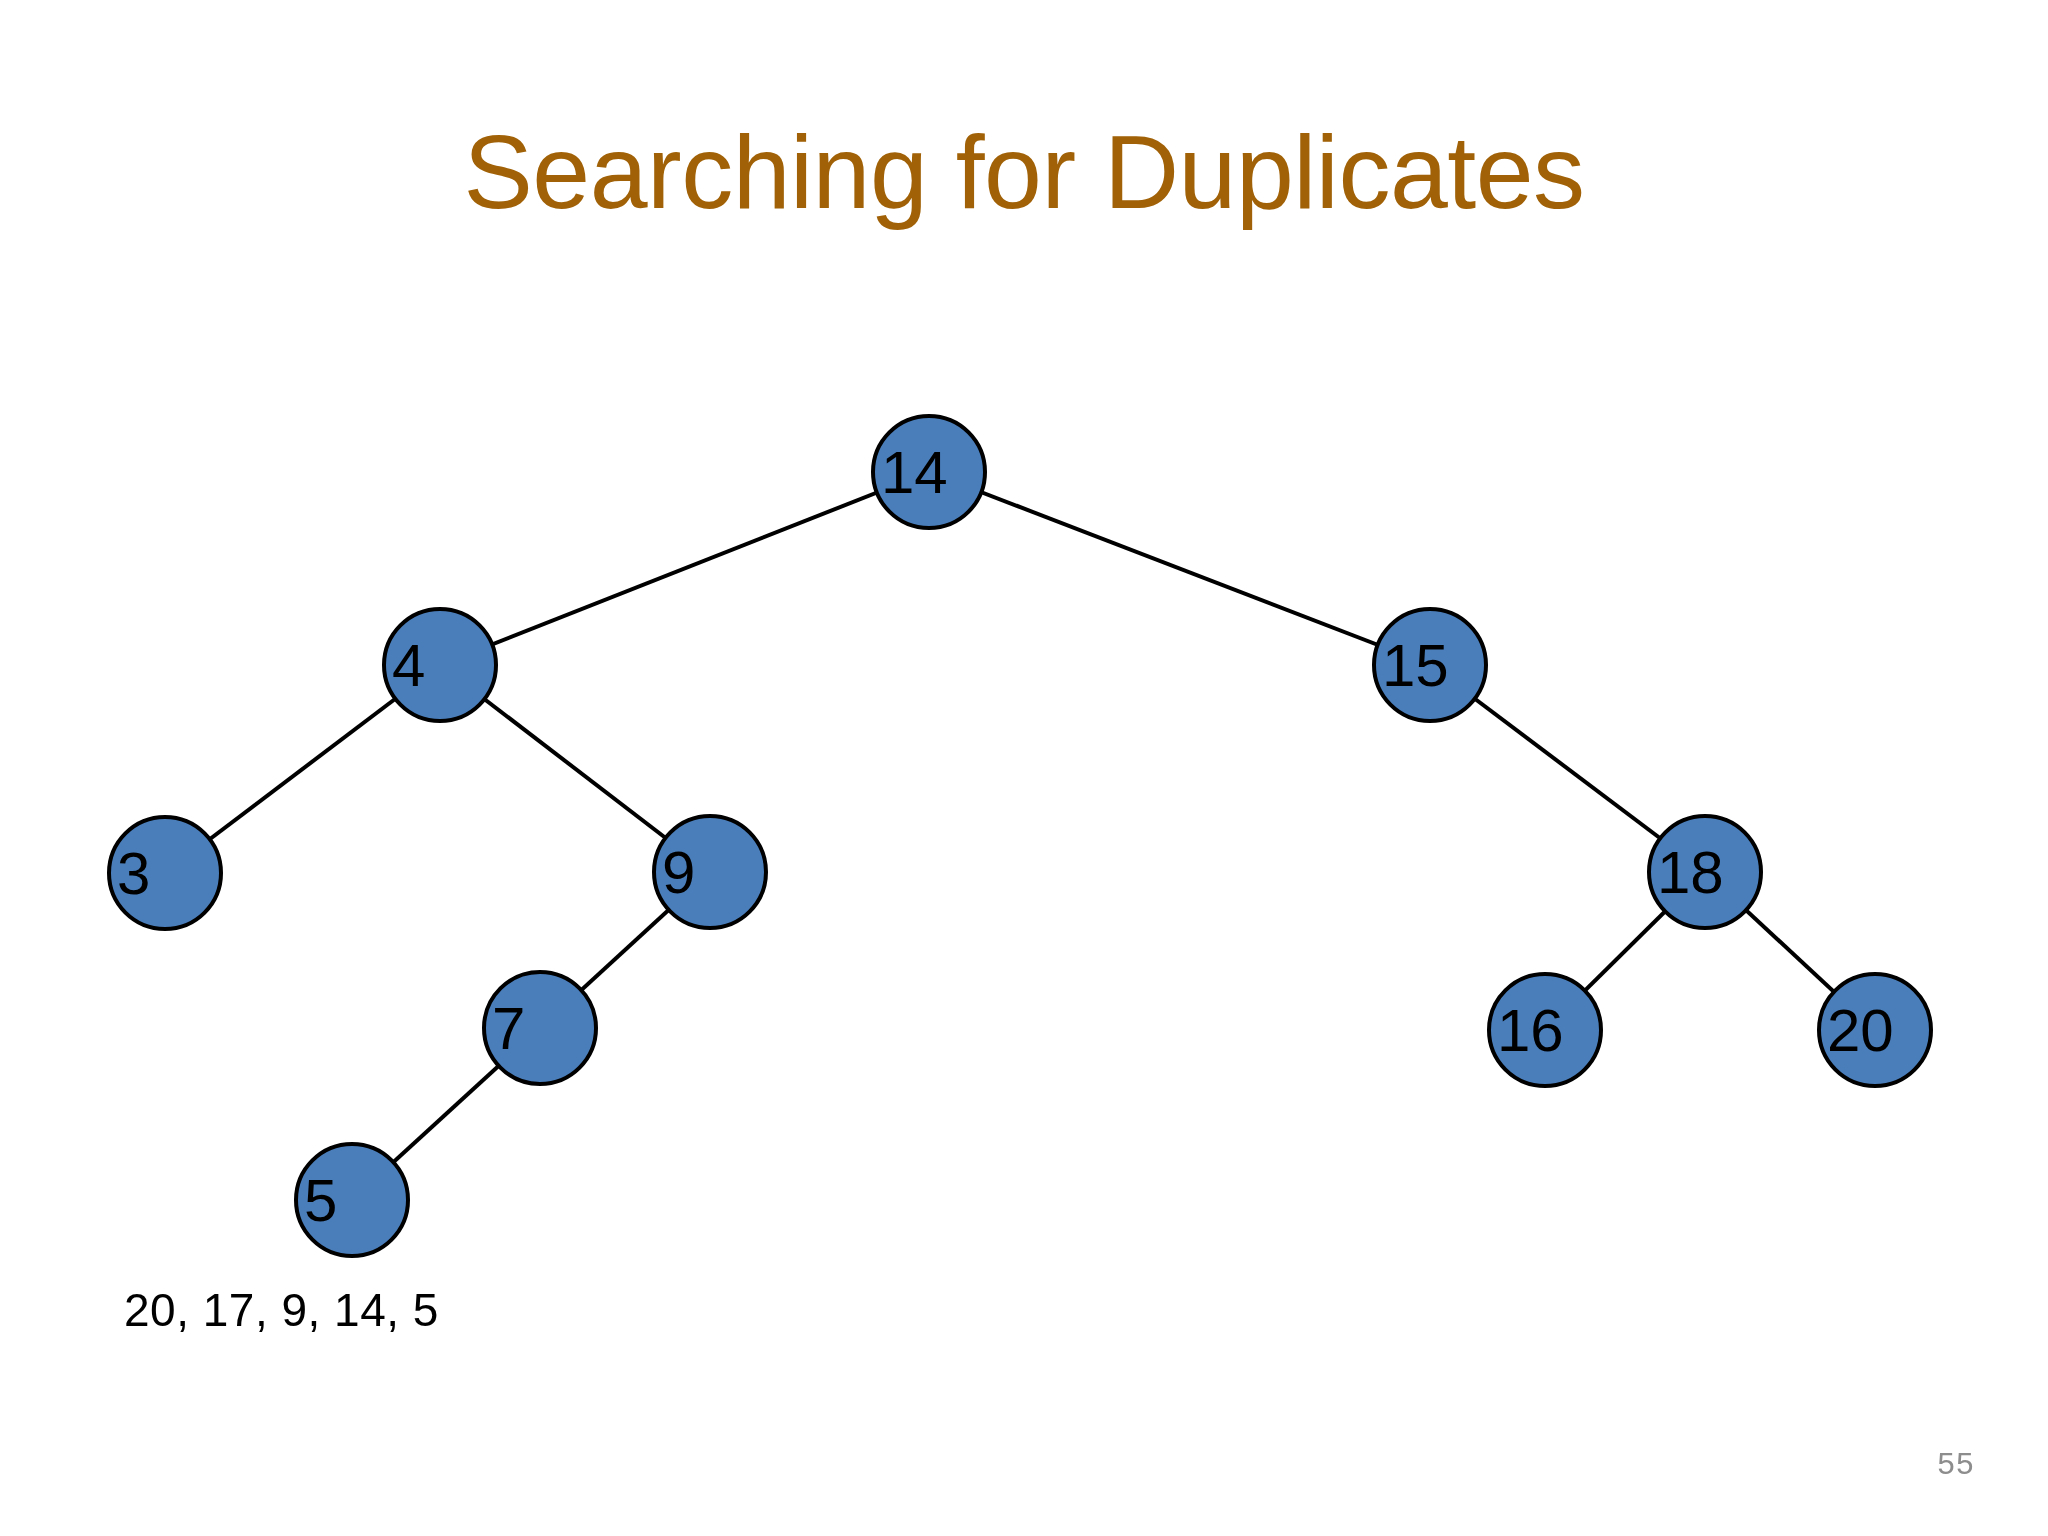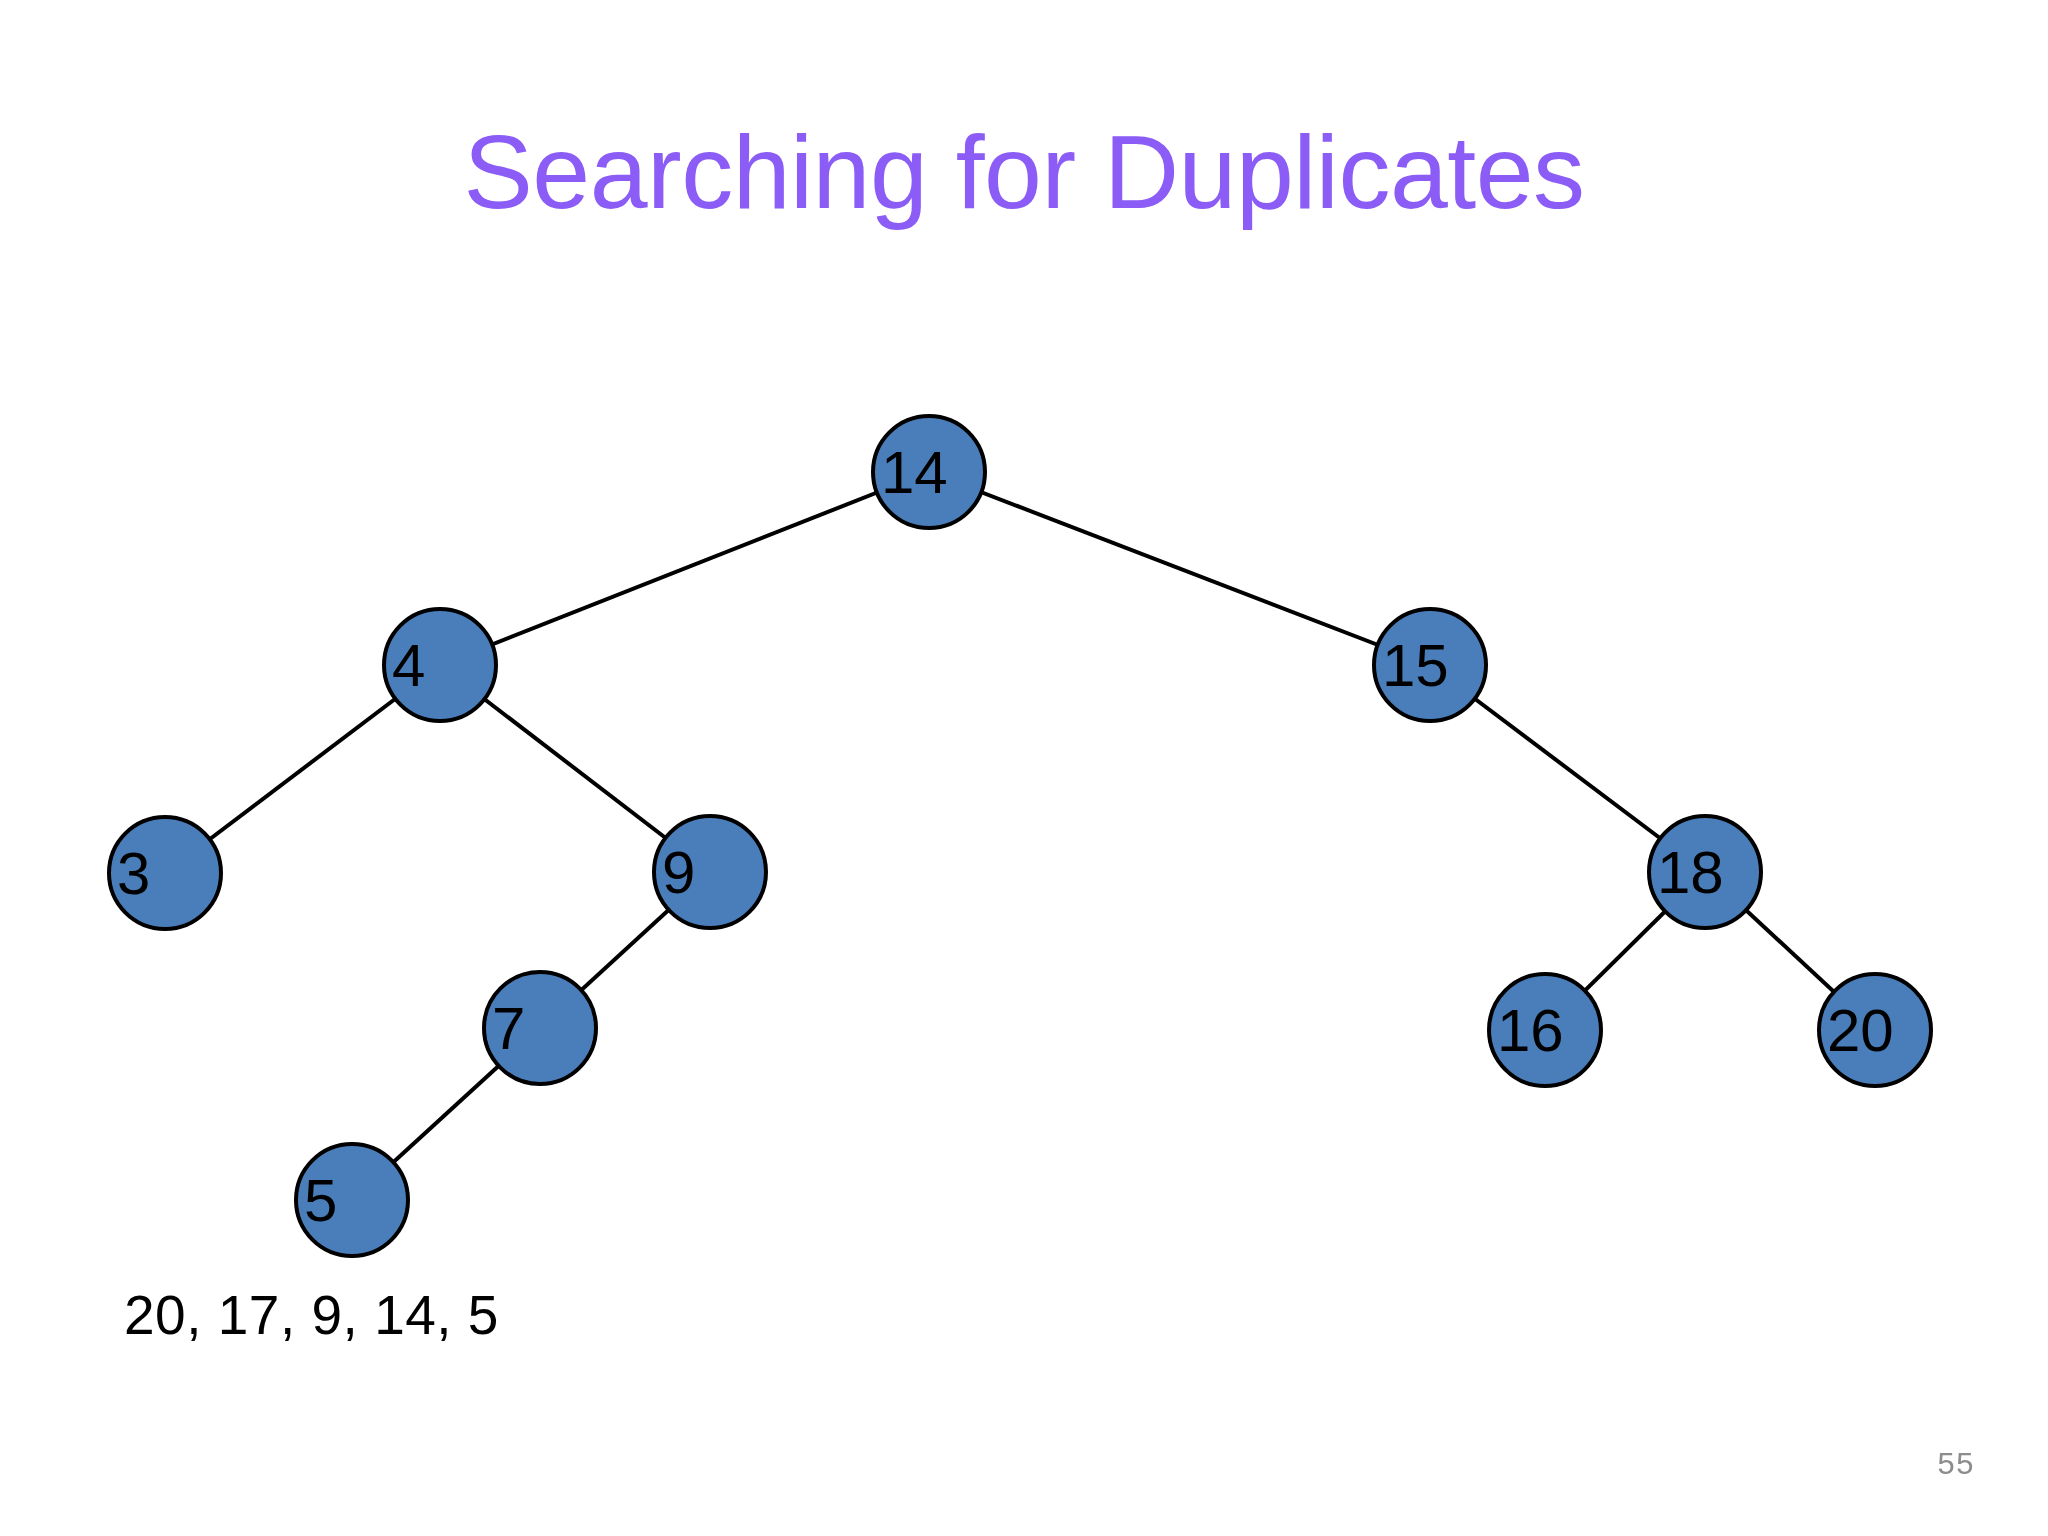--- a/index.html
+++ b/index.html
@@ -18,37 +18,37 @@
   #slide-title {
     position: absolute;
     top: 118px;
     left: 0;
     width: 2048px;
     text-align: center;
     font-family: "Liberation Sans", sans-serif;
     font-size: 104px;
     line-height: 1.05;
     font-weight: 400;
-    color: #8b5cf6;
+    color: #a16207;
     letter-spacing: -0.5px;
     white-space: nowrap;
   }
   #tree-svg {
     position: absolute;
     top: 0;
     left: 0;
     width: 2048px;
     height: 1536px;
   }
   #sequence-text {
     position: absolute;
     left: 124px;
     top: 1283px;
     font-family: "Liberation Sans", sans-serif;
-    font-size: 55px;
+    font-size: 46px;
     color: #000000;
     white-space: nowrap;
     letter-spacing: 0.5px;
   }
   #slide-number {
     position: absolute;
     right: 74px;
     top: 1448px;
     font-family: Liberation Mono, monospace;
     font-size: 31px;

